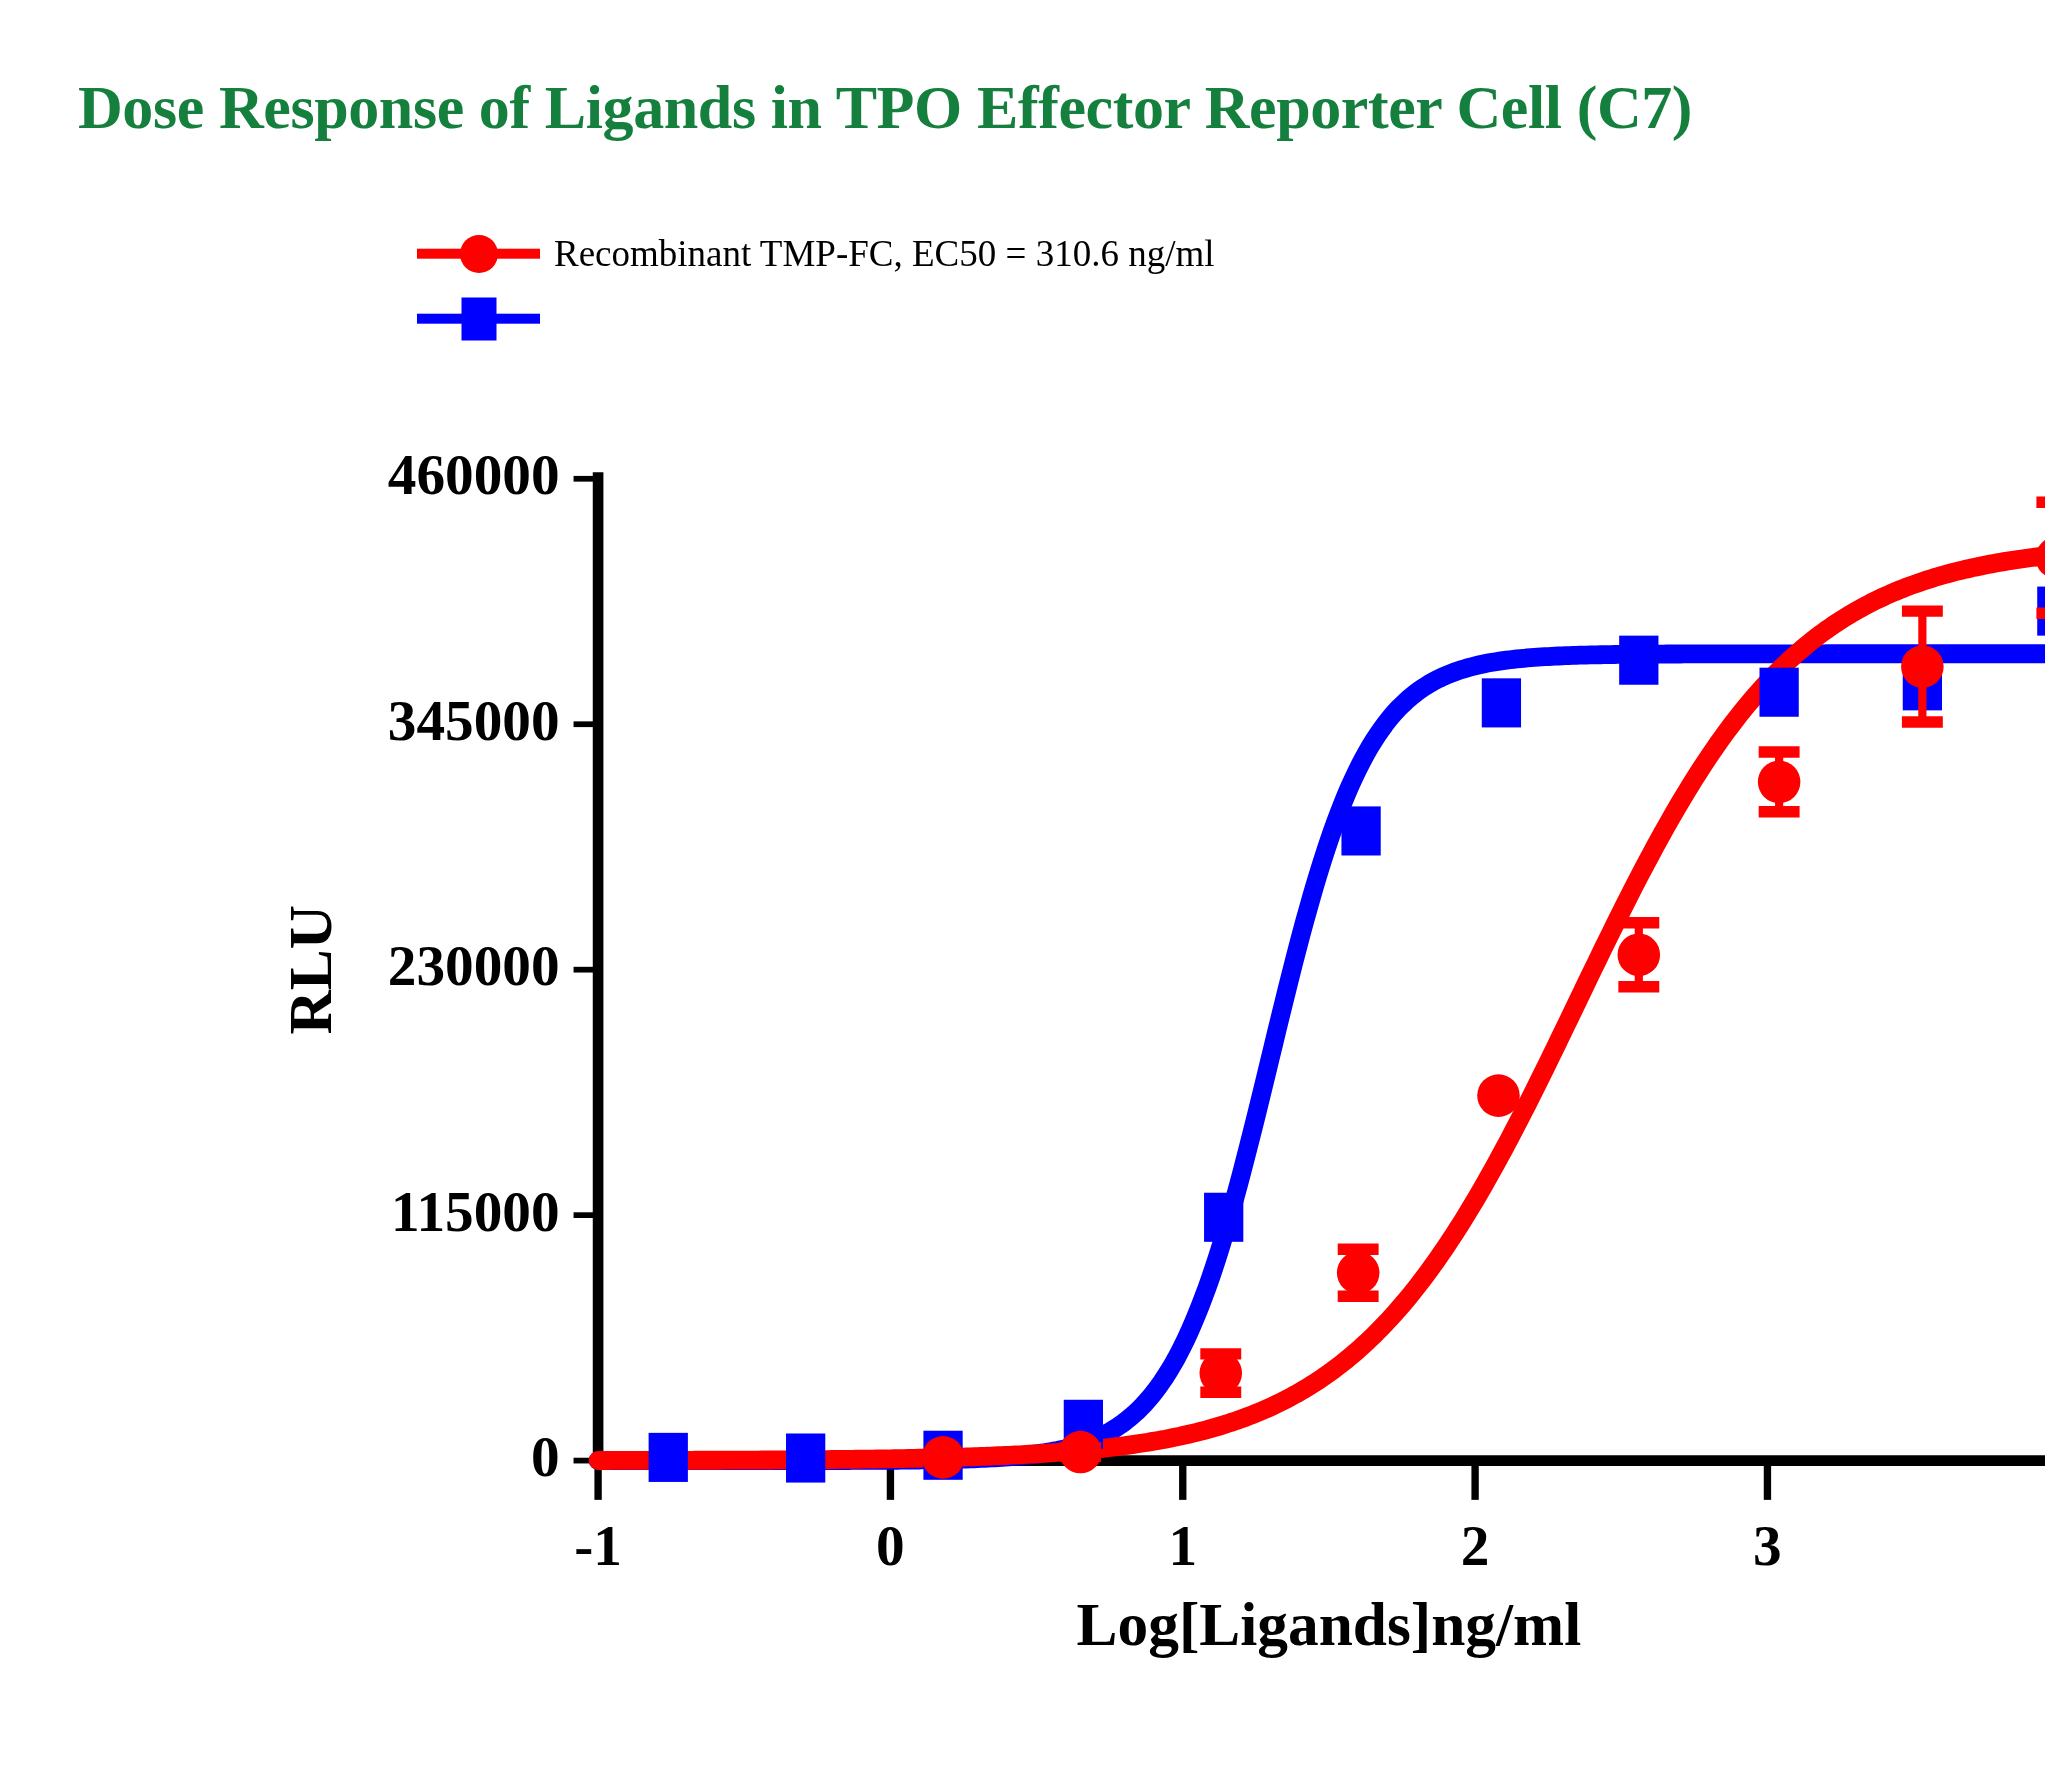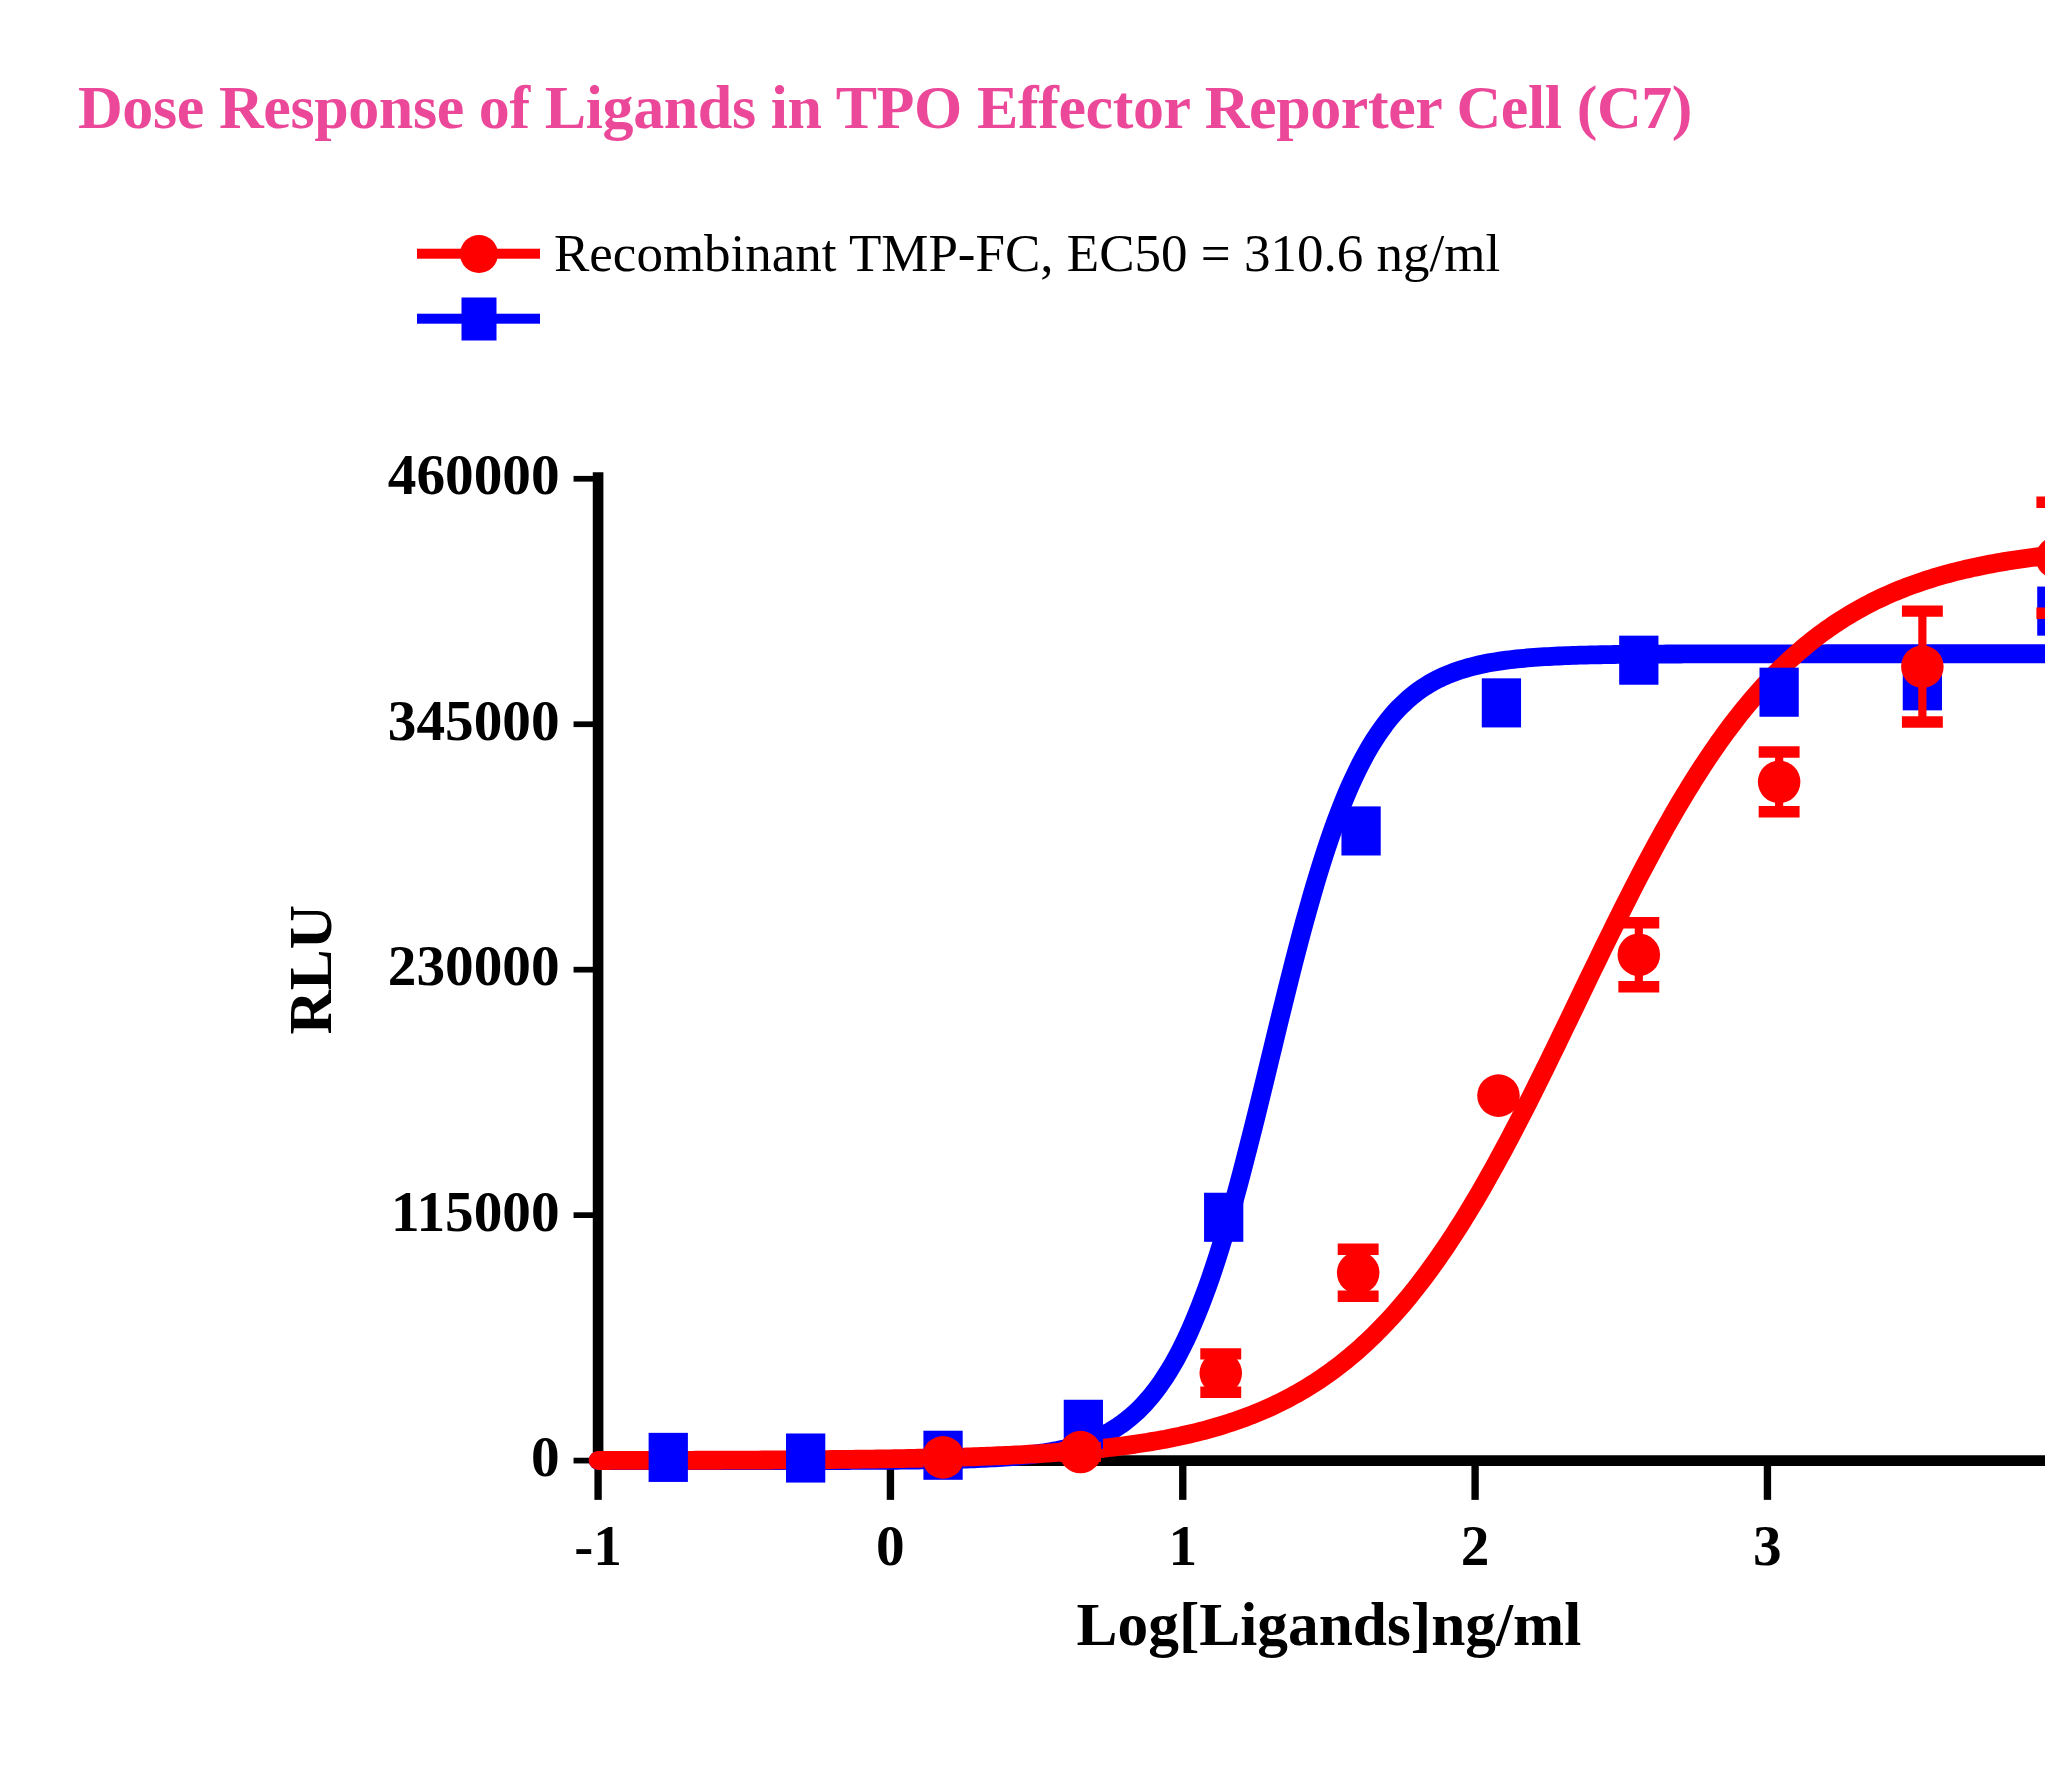--- a/index.html
+++ b/index.html
@@ -4,33 +4,33 @@
 <style>
   html,body{margin:0;padding:0;background:#ffffff;}
   body{width:2664px;height:1788px;font-family:"Liberation Serif",serif;color:#000;}
   .page{position:relative;width:2664px;height:1788px;overflow:hidden;}
 
   
   #chart-title{
     position:absolute;left:78px;top:76px;
     font-family:"Liberation Serif",serif;
     font-weight:bold;font-size:62px;letter-spacing:-0.4px;
-    white-space:nowrap;line-height:1;color:#ec4899;
+    white-space:nowrap;line-height:1;color:#15803d;
   }
 
   
   #legend{position:absolute;left:417px;top:221px;}
   .legend-row{display:flex;align-items:center;height:65px;white-space:nowrap;}
   .legend-key{position:relative;width:123px;height:24.5px;flex:0 0 123px;margin-right:14px;}
   .legend-line{position:absolute;left:0;top:50%;transform:translateY(-50%);
                width:123px;height:10.6px;}
   .legend-marker{position:absolute;left:50%;top:50%;transform:translate(-50%,-50%);}
   .legend-marker.circle{width:38px;height:38px;border-radius:50%;}
   .legend-marker.square{width:35px;height:43px;}
-  .legend-label{font-family:"Liberation Serif",serif;font-size:53px;line-height:1;color:#000;}
+  .legend-label{font-family:"Liberation Serif",serif;font-size:37px;line-height:1;color:#000;}
 
   
   #plot-area{position:absolute;left:0;top:0;width:2664px;height:1788px;}
   svg{display:block;}
 
   .axis-tick-label-y{
     font-family:"Liberation Serif",serif;font-weight:bold;
     font-size:140px;fill:#000;text-anchor:end;dominant-baseline:middle;
   }
   .axis-tick-label-x{

